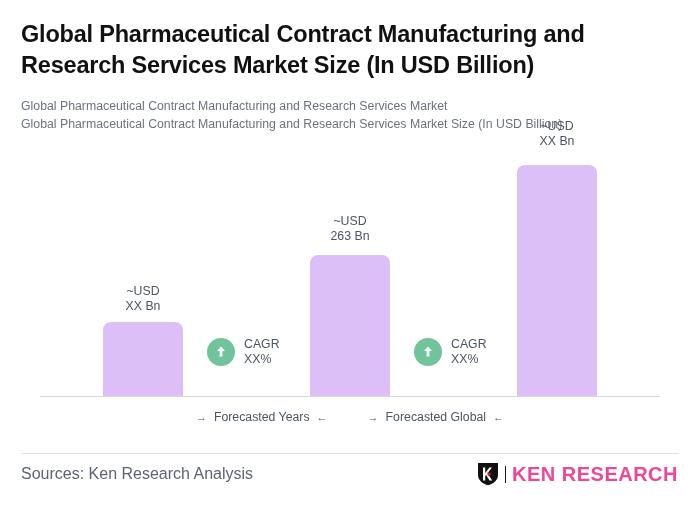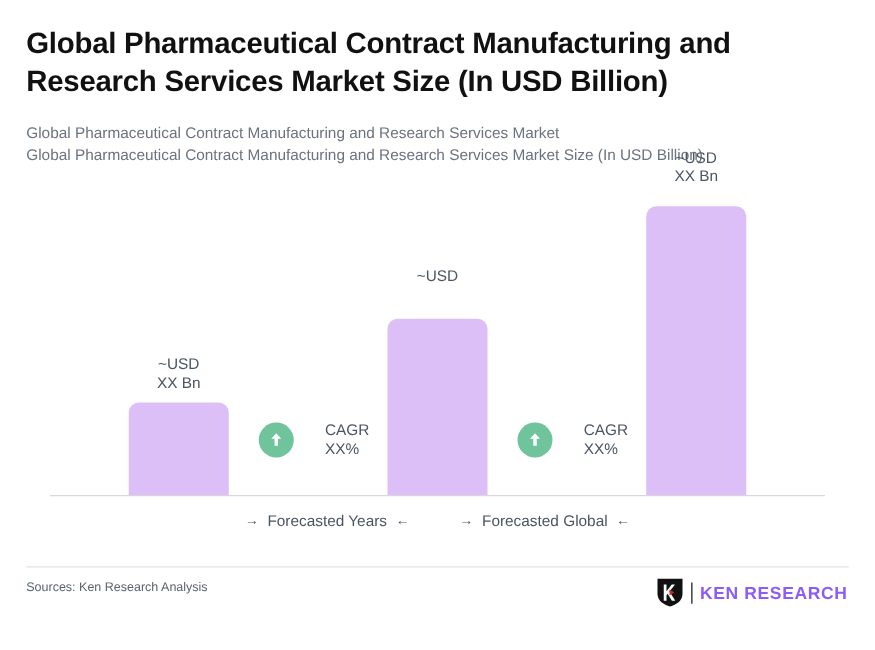--- a/index.html
+++ b/index.html
@@ -69,21 +69,21 @@
     font-size: 12.3px;
     line-height: 14.5px;
   }
   .bar-label .l1, .bar-label .l2 { display: block; }
 
   
   .cagr-group {
     position: absolute;
     display: flex;
     align-items: center;
-    gap: 25px;
+    gap: 9px;
   }
   .cagr-badge {
     width: 28px;
     height: 28px;
     border-radius: 50%;
     background: #6fc49c;
     display: flex;
     align-items: center;
     justify-content: center;
     flex: 0 0 auto;
@@ -127,34 +127,34 @@
     top: 453px;
     width: 658px;
     height: 1px;
     background: #e2e2e4;
   }
   #sources-text {
     position: absolute;
     left: 21px;
     top: 465px;
     color: #5b6472;
-    font-size: 10px;
+    font-size: 16px;
   }
   #brand-logo {
     position: absolute;
     right: 22px;
     top: 462px;
     display: flex;
     align-items: center;
     gap: 6px;
   }
   #brand-wordmark {
-    font-size: 14px;
+    font-size: 20px;
     font-weight: bold;
-    color: #8b5cf6;
+    color: #ec4899;
     letter-spacing: 0.5px;
     font-family: "Liberation Sans", sans-serif;
   }
   .logo-divider {
     width: 1px;
     height: 17px;
     background: #1a1a1a;
   }
 </style>
 </head>
@@ -169,20 +169,21 @@
 
 <div id="plot-area">
 
   <div class="bar-label" style="left:497px; top:119px;">
     <span class="l1">~USD</span>
     <span class="l2">XX Bn</span>
   </div>
 
   <div class="bar-label" style="left:290px; top:214px;">
     <span class="l1">~USD</span>
+    <span class="l2">263 Bn</span>
   </div>
 
   <div class="bar-label" style="left:83px; top:284px;">
     <span class="l1">~USD</span>
     <span class="l2">XX Bn</span>
   </div>
 
   <div class="bar" style="left:103px; top:322px; height:74px;"></div>
   <div class="bar" style="left:310px; top:255px; height:141px;"></div>
   <div class="bar" style="left:517px; top:165px; height:231px;"></div>

